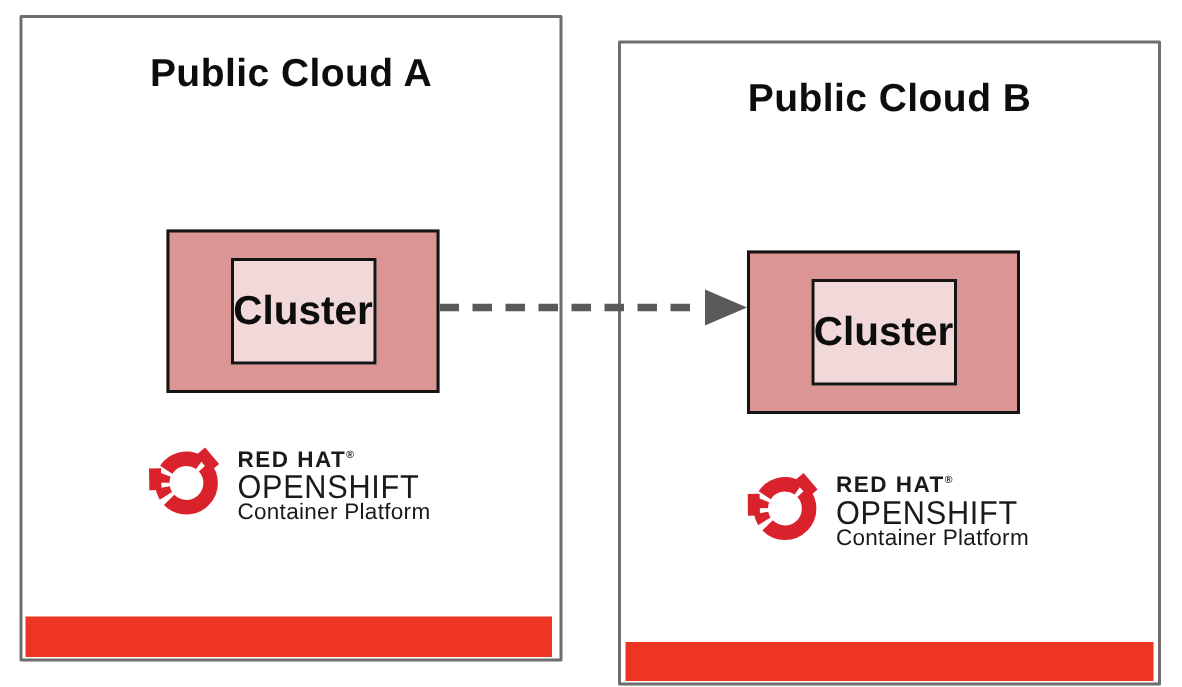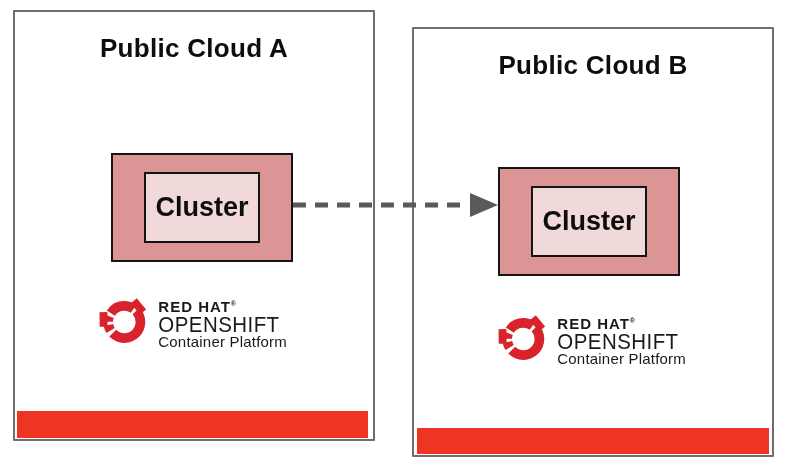--- a/index.html
+++ b/index.html
@@ -18,21 +18,21 @@
     font-size:26px;font-weight:bold;letter-spacing:.3px;color:#0d0d0d;
   }
   .cluster-outer{
     position:absolute;width:182px;height:109px;background:#dc9595;
     border:2px solid #141414;box-sizing:border-box;
     display:flex;align-items:center;justify-content:center;
   }
   .cloud-a .cluster-outer{left:96px;top:141px;}
   .cloud-b .cluster-outer{left:84px;top:138px;}
   .cluster-inner{
-    width:116px;height:71px;background:#f2d9d9;border:2px solid #141414;
+    width:97px;height:71px;background:#f2d9d9;border:2px solid #141414;
     box-sizing:border-box;display:flex;align-items:center;justify-content:center;
     font-size:27px;font-weight:bold;color:#0d0d0d;
   }
   .logo{
     position:absolute;top:284px;left:50%;transform:translateX(-50%);
     display:flex;align-items:center;gap:9px;white-space:nowrap;
   }
   .logo-icon{width:50px;height:52px;flex:0 0 auto;}
   .logo-text{display:flex;flex-direction:column;justify-content:center;}
   .logo-brand{font-weight:bold;font-size:15px;line-height:15px;letter-spacing:1px;color:#1a1a1a;}

